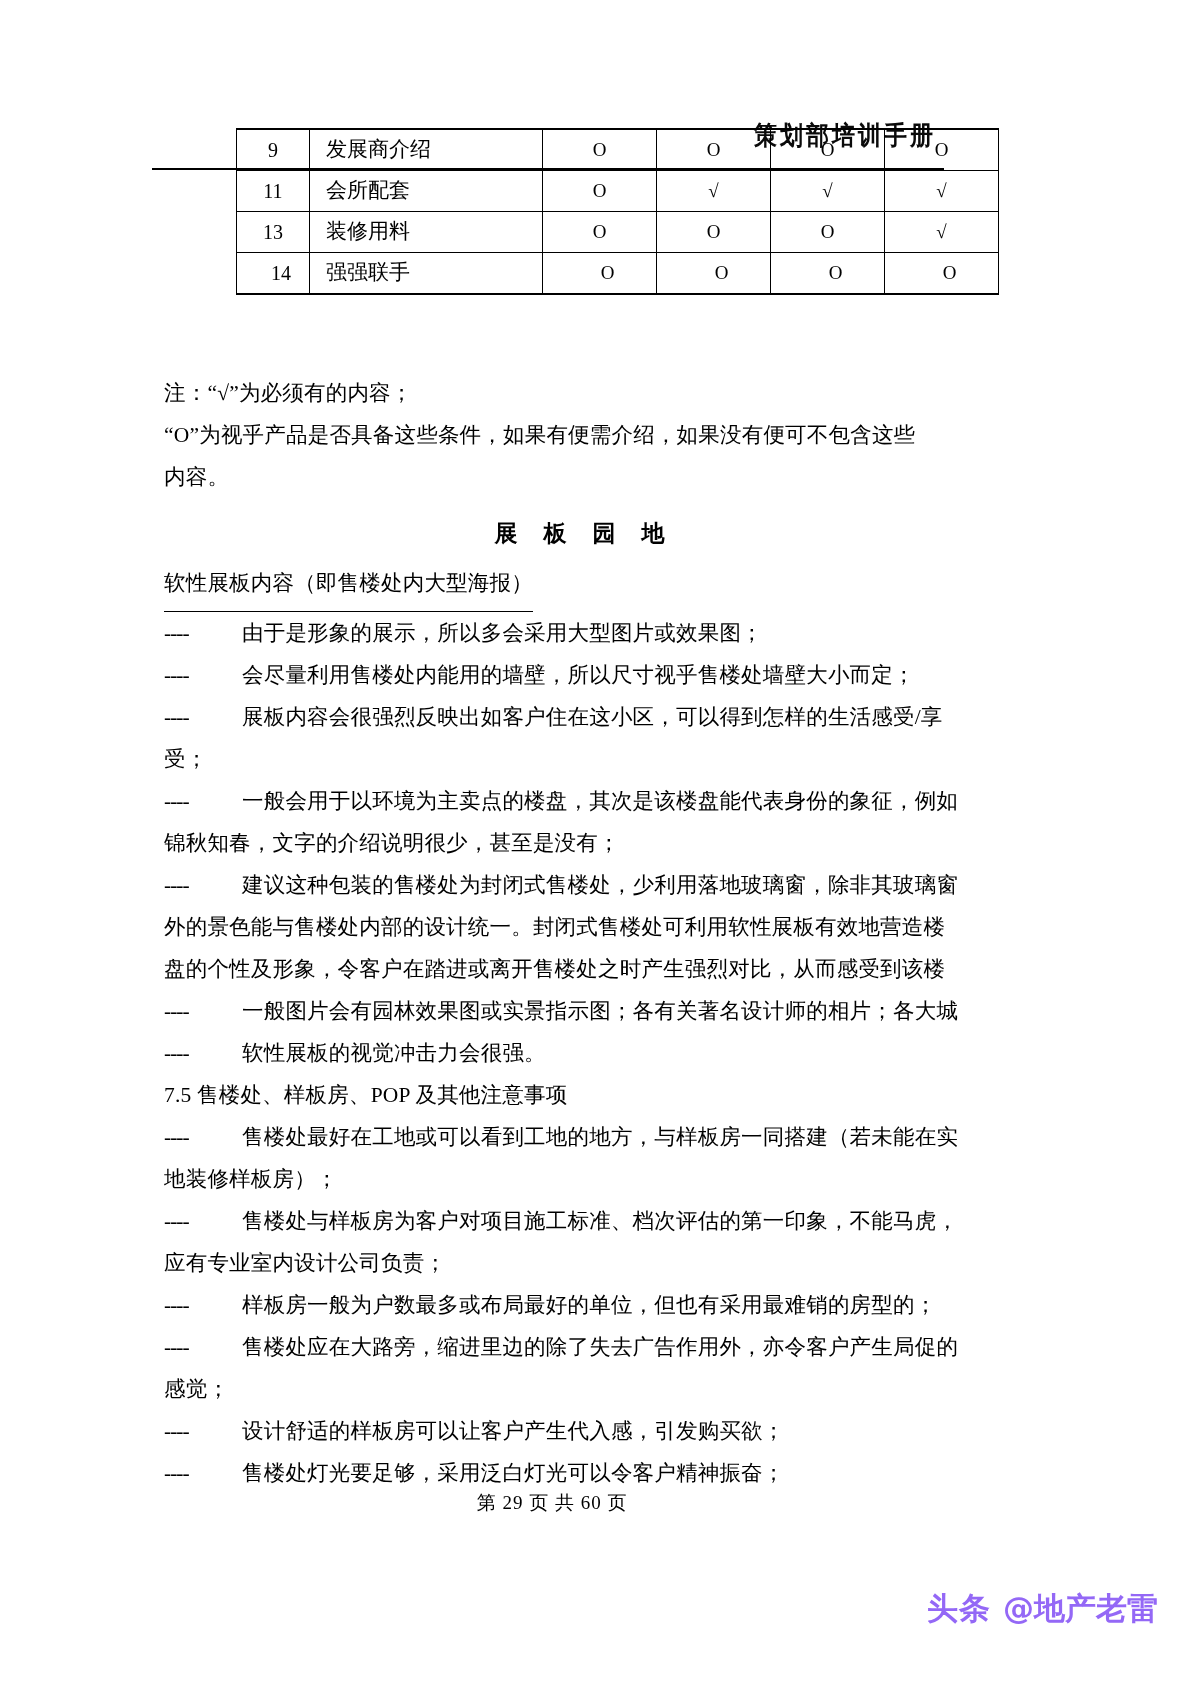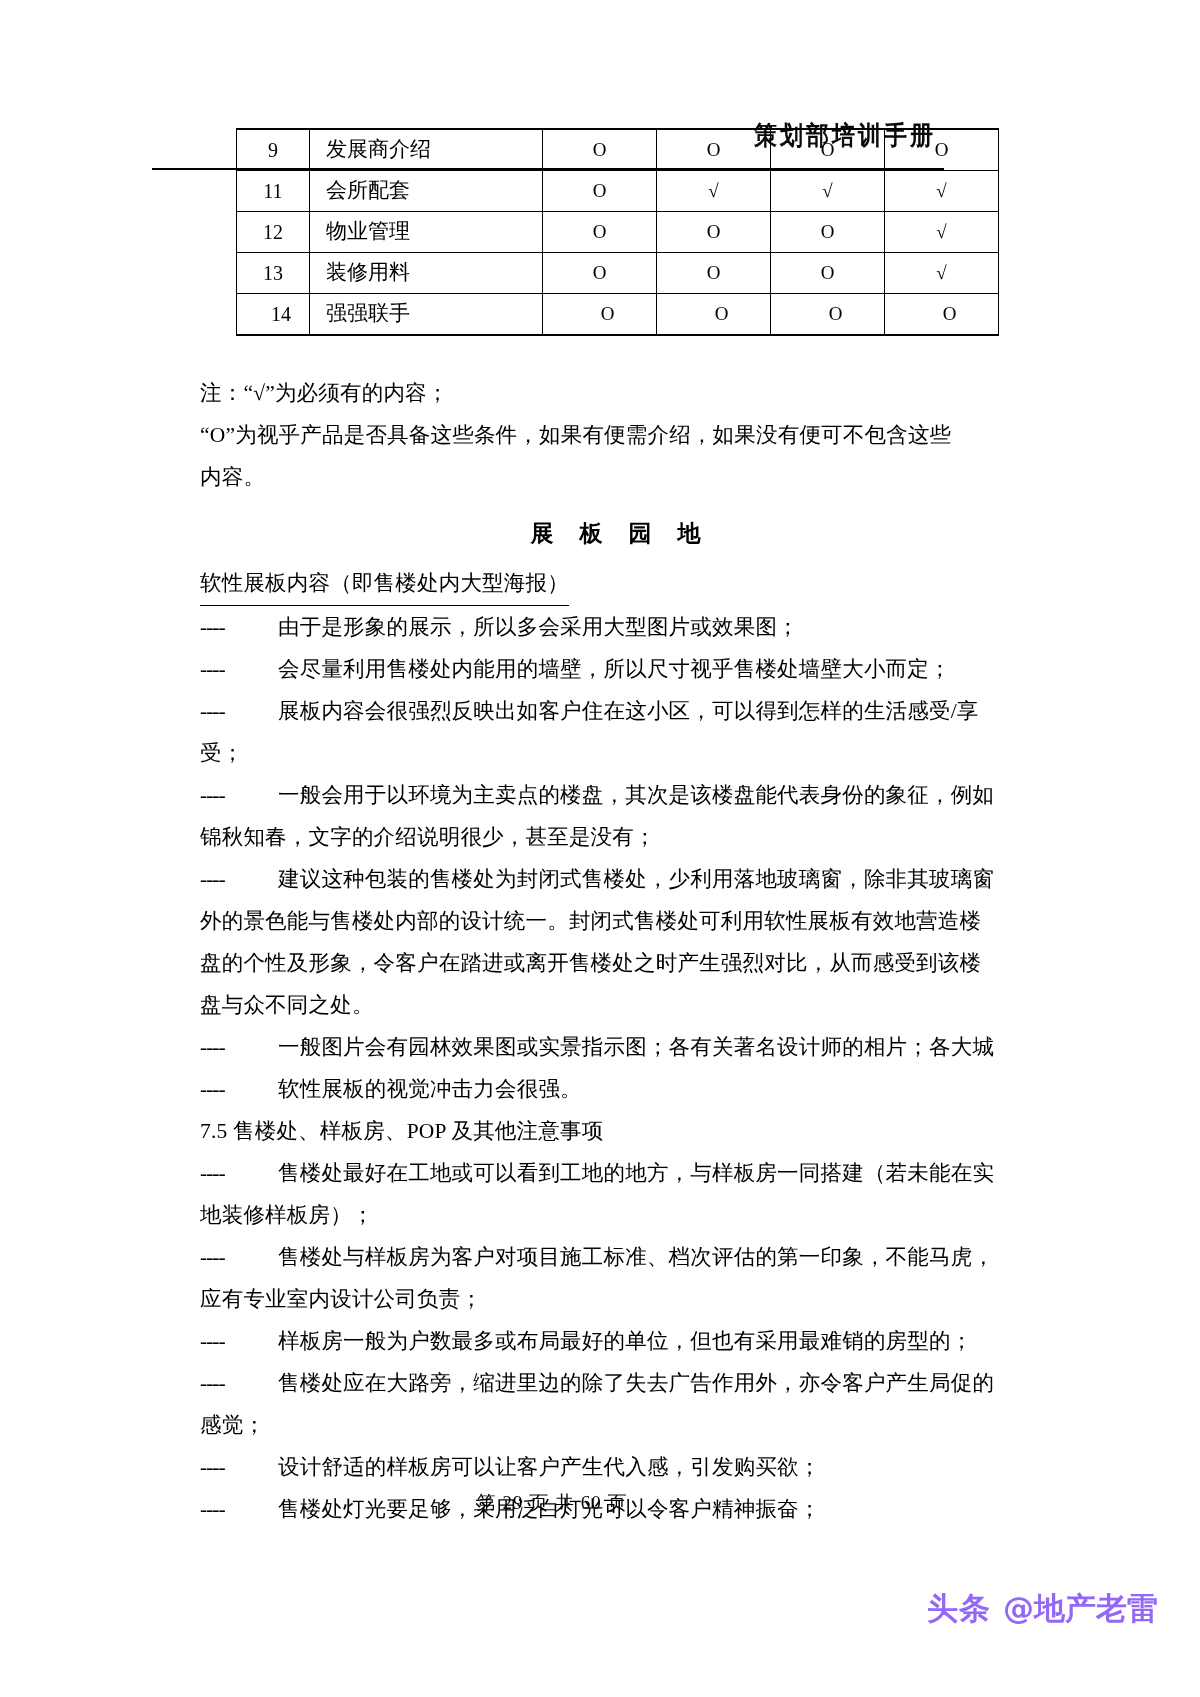--- a/index.html
+++ b/index.html
@@ -87,40 +87,39 @@
   table.spec tr:last-child td { border-bottom-width: 2.2px; padding-left: 16px; }
 
   
   .body {
     position: absolute;
     left: 164px;
     top: 372px;
     width: 840px;
     font-size: 21.5px;
     line-height: 42px;
-    margin-left: 36px;
   }
   .line {
     white-space: nowrap;
     letter-spacing: 0.2px;
   }
 
   .center-head {
     text-align: center;
     font-weight: 700;
     font-size: 23px;
     letter-spacing: 9px;
     margin-top: 14px;
     margin-bottom: 8px;
     font-family: "DejaVu Serif", serif;
   }
   .underlined {
     display: inline-block;
     border-bottom: 1.6px solid #000;
-    padding-bottom: 1px;
+    padding-bottom: 7px;
   }
   .bullet-row {
     display: flex;
     align-items: flex-start;
   }
   .dash {
     flex: 0 0 auto;
     width: 78px;
     font-family: "Liberation Serif", serif;
     letter-spacing: -1px;
@@ -186,28 +185,20 @@
           </tr>
           <tr>
             <td class="c-num">11</td>
             <td class="c-name">会所配套</td>
             <td class="c-mark">O</td>
             <td class="c-mark">√</td>
             <td class="c-mark">√</td>
             <td class="c-mark">√</td>
           </tr>
           <tr>
-            <td class="c-num">12</td>
-            <td class="c-name">物业管理</td>
-            <td class="c-mark">O</td>
-            <td class="c-mark">O</td>
-            <td class="c-mark">O</td>
-            <td class="c-mark">√</td>
-          </tr>
-          <tr>
             <td class="c-num">13</td>
             <td class="c-name">装修用料</td>
             <td class="c-mark">O</td>
             <td class="c-mark">O</td>
             <td class="c-mark">O</td>
             <td class="c-mark">√</td>
           </tr>
           <tr>
             <td class="c-num">14</td>
             <td class="c-name">强强联手</td>
@@ -248,21 +239,20 @@
           <span class="dash">----</span>
           <span class="btext">一般会用于以环境为主卖点的楼盘，其次是该楼盘能代表身份的象征，例如</span>
         </div>
         <div class="line cont">锦秋知春，文字的介绍说明很少，甚至是没有；</div>
         <div class="bullet-row line">
           <span class="dash">----</span>
           <span class="btext">建议这种包装的售楼处为封闭式售楼处，少利用落地玻璃窗，除非其玻璃窗</span>
         </div>
         <div class="line cont">外的景色能与售楼处内部的设计统一。封闭式售楼处可利用软性展板有效地营造楼</div>
         <div class="line cont">盘的个性及形象，令客户在踏进或离开售楼处之时产生强烈对比，从而感受到该楼</div>
-        <div class="line cont">盘与众不同之处。</div>
         <div class="bullet-row line">
           <span class="dash">----</span>
           <span class="btext">一般图片会有园林效果图或实景指示图；各有关著名设计师的相片；各大城</span>
         </div>
         <div class="bullet-row line">
           <span class="dash">----</span>
           <span class="btext">软性展板的视觉冲击力会很强。</span>
         </div>
       </div>
 

